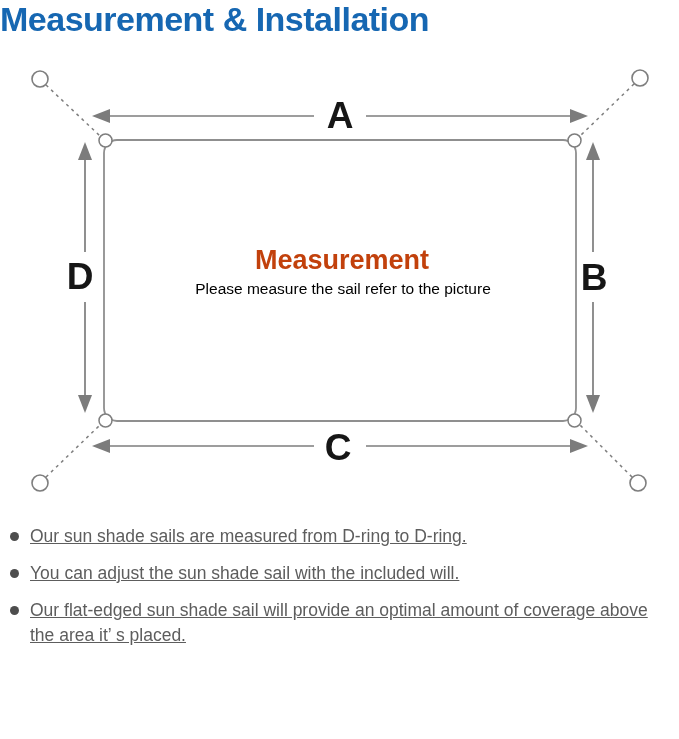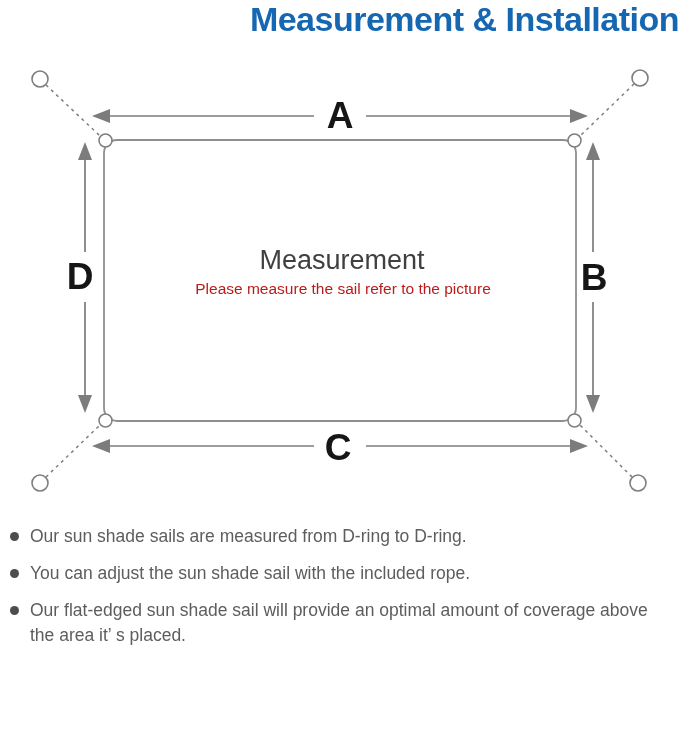--- a/index.html
+++ b/index.html
@@ -5,58 +5,58 @@
   * { margin:0; padding:0; box-sizing:border-box; }
   html,body { background:#fff; }
   body {
     position:relative;
     width:679px; height:739px;
     overflow:hidden;
     font-family:"Liberation Sans", sans-serif;
   }
   .page-title {
     position:absolute; top:0; left:0; width:100%;
-    text-align:right;
+    text-align:left;
     font-size:34px; font-weight:700;
     color:#1667b2;
     letter-spacing:-0.5px;
     white-space:nowrap;
   }
   .diagram { position:absolute; left:0; top:0; width:679px; height:505px; }
   .diagram-svg { position:absolute; left:0; top:0; }
   .dim-label {
     position:absolute; transform:translate(-50%,-50%);
     font-size:37px; font-weight:700; color:#161616; line-height:1;
   }
   .label-a { left:340px; top:115px; }
   .label-b { left:594px; top:277px; }
   .label-c { left:338px; top:447px; }
   .label-d { left:80px;  top:276px; }
   .center-title {
     position:absolute; left:342px; top:260px; transform:translate(-50%,-50%);
-    font-size:27px; font-weight:400; color:#404040; white-space:nowrap;
+    font-size:27px; font-weight:700; color:#c2410c; white-space:nowrap;
   }
   .center-sub {
     position:absolute; left:343px; top:289px; transform:translate(-50%,-50%);
-    font-size:15.5px; color:#b91c1c; white-space:nowrap;
+    font-size:15.5px; color:#000000; white-space:nowrap;
   }
   .notes {
     position:absolute; left:10px; top:524px; width:662px;
     list-style:none;
   }
   .note-item {
     display:flex; align-items:flex-start;
     margin-bottom:12px;
     color:#5d5d5d; font-size:17.5px; line-height:25px;
   }
   .note-bullet {
     flex:0 0 9px; width:9px; height:9px; border-radius:50%;
     background:#4d4d4d; margin:8px 11px 0 0;
   }
-  .note-text { flex:1; }
+  .note-text { flex:1;text-decoration:underline; }
 </style>
 </head>
 <body>
 
 <h1 class="page-title">Measurement &amp; Installation</h1>
 
 <div class="diagram">
   <svg class="diagram-svg" width="679" height="505" viewBox="0 0 679 505">
 
     <g stroke="#7e7e7e" stroke-width="1.5" stroke-dasharray="3 4">
@@ -123,19 +123,19 @@
   <div class="center-sub">Please measure the sail refer to the picture</div>
 </div>
 
 <ul class="notes">
   <li class="note-item">
     <span class="note-bullet"></span>
     <span class="note-text">Our sun shade sails are measured from D-ring to D-ring.</span>
   </li>
   <li class="note-item">
     <span class="note-bullet"></span>
-    <span class="note-text">You can adjust the sun shade sail with the included rope.</span>
+    <span class="note-text">You can adjust the sun shade sail with the included will.</span>
   </li>
   <li class="note-item">
     <span class="note-bullet"></span>
     <span class="note-text">Our flat-edged sun shade sail will provide an optimal amount of coverage above the area it’ s placed.</span>
   </li>
 </ul>
 
 </body></html>

